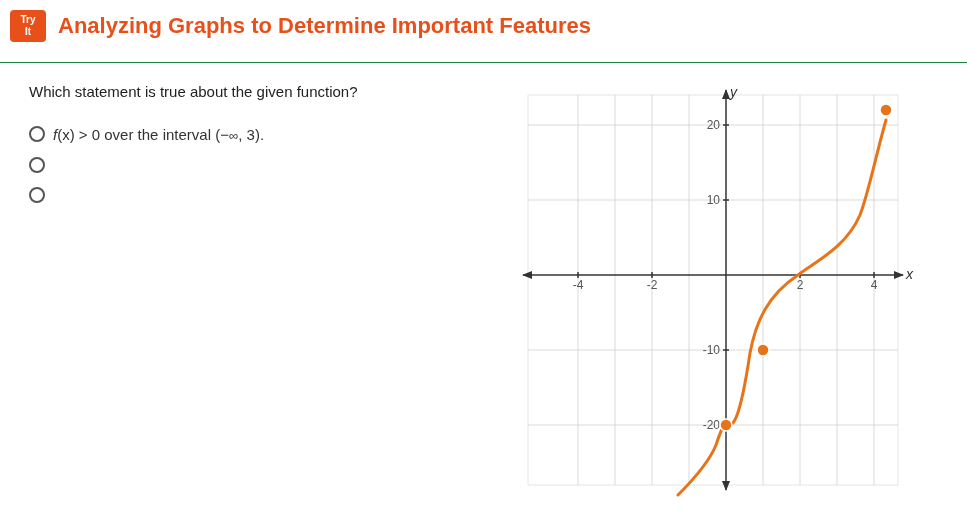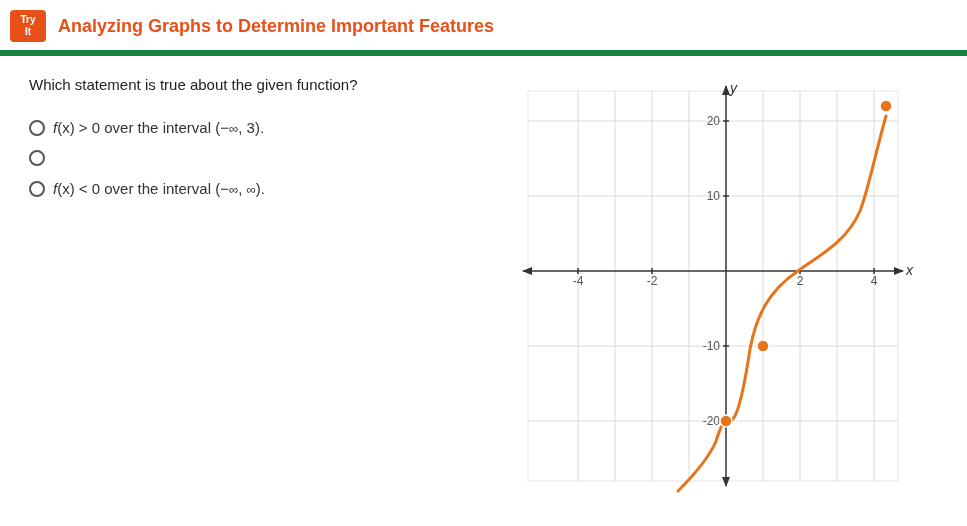--- a/index.html
+++ b/index.html
@@ -7,42 +7,42 @@
       font-family: Arial, sans-serif;
       background: #f0f0f0;
       width: 967px;
       min-height: 526px;
       display: flex;
       flex-direction: column;
     }
 
     .header {
       background: white;
-      padding: 10px 16px 8px 10px;
+      padding: 10px 16px 20px 10px;
       display: flex;
       align-items: center;
       gap: 12px;
-      border-bottom: 6px solid #15803d;
+      border-bottom: 1px solid #15803d;
     }
 
     .try-it-badge {
       background: #e8501a;
       color: white;
       font-size: 10px;
       font-weight: bold;
       padding: 4px 6px;
       border-radius: 4px;
       text-align: center;
       line-height: 1.2;
       width: 36px;
     }
 
     .header-title {
       color: #e8501a;
-      font-size: 18px;
+      font-size: 22px;
       font-weight: bold;
     }
 
     .main-content {
       background: white;
       flex: 1;
       display: flex;
       flex-direction: row;
       padding: 20px 20px 20px 29px;
       gap: 20px;
@@ -62,21 +62,21 @@
     }
 
     .options-list {
       display: flex;
       flex-direction: column;
       gap: 14px;
     }
 
     .option-item {
       display: flex;
-      align-items: center;
+      align-items: flex-start;
       gap: 8px;
       font-size: 15px;
       color: #333;
       cursor: pointer;
     }
 
     .radio-circle {
       width: 16px;
       height: 16px;
       border-radius: 50%;
@@ -135,23 +135,20 @@
         </span>
       </div>
 
 
       <div class="option-item">
         <div class="radio-circle"></div>
       </div>
 
       <div class="option-item">
         <div class="radio-circle"></div>
-        <span class="option-text">
-          <span class="math-italic">f</span>(x) &lt; 0 over the interval (−<span style="font-size:13px">∞</span>, <span style="font-size:13px">∞</span>).
-        </span>
       </div>
 
     </div>
   </div>
 
   <div class="right-panel">
     <div class="graph-container">
       <svg class="graph-svg" viewBox="0 0 420 420" xmlns="http://www.w3.org/2000/svg">
 
         <rect x="30" y="10" width="370" height="390" fill="white" stroke="#ccc" stroke-width="0.5"></rect>

